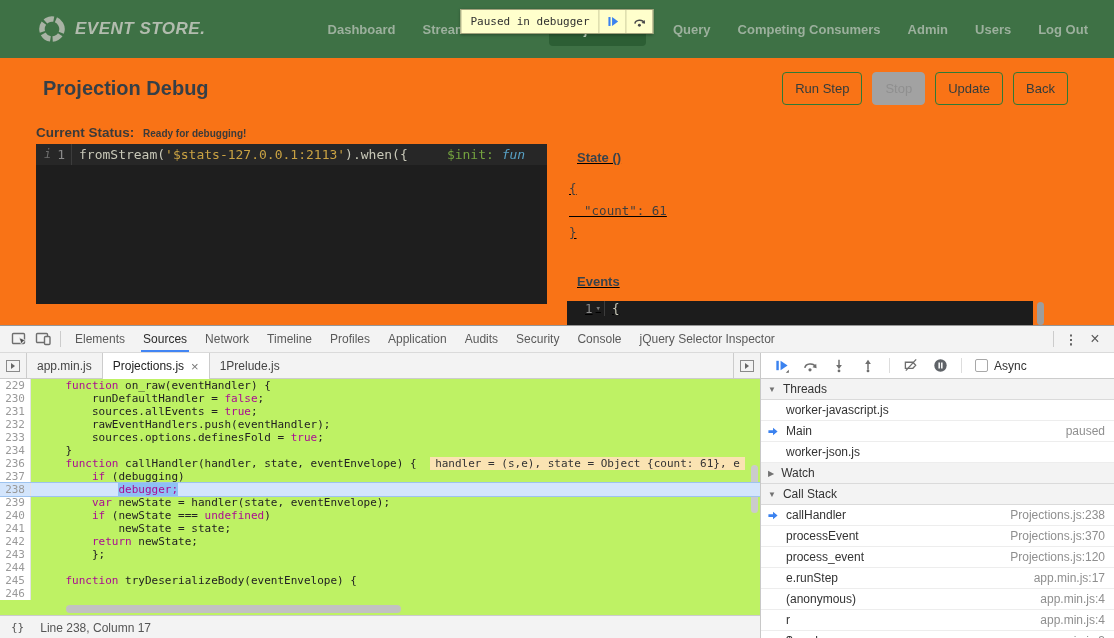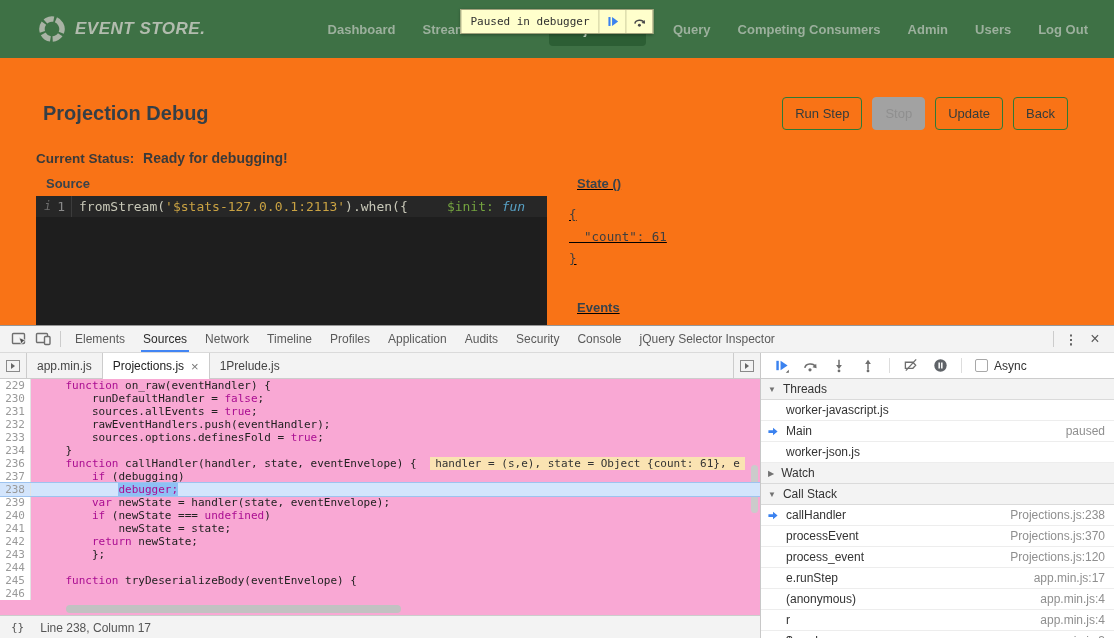--- a/index.html
+++ b/index.html
@@ -10,28 +10,28 @@
   .navbar{position:relative;height:58px;background:#3e7145;display:flex;align-items:center;padding:0 26px 0 38px;box-sizing:border-box;}
   .brand{display:flex;align-items:center;gap:9px;}
   .brand-text{font-size:17px;font-weight:bold;font-style:italic;color:#b2bcae;letter-spacing:.5px;}
   .nav-items{margin-left:auto;display:flex;align-items:center;gap:27px;}
   .nav-item{color:#9cb09d;font-weight:bold;font-size:13px;cursor:pointer;white-space:nowrap;}
   .nav-item.active{background:#2c5e34;color:#c0d4be;padding:9px 13px;border-radius:4px;}
   .paused-banner{position:absolute;left:50%;transform:translateX(-50%);top:9px;height:23px;background:#ffffcc;border:1px solid #a2a27c;display:flex;align-items:stretch;z-index:6;box-shadow:0 1px 3px rgba(0,0,0,.35);}
   .pb-text{font-family:"DejaVu Sans Mono",monospace;font-size:11px;color:#303030;padding:0 9px;display:flex;align-items:center;white-space:nowrap;}
   .pb-btn{width:26px;display:flex;align-items:center;justify-content:center;border-left:1px solid #cccc9f;cursor:pointer;}
 
-  .page-head{display:flex;align-items:center;padding:39px 46px 0 43px;}
+  .page-head{display:flex;align-items:center;padding:14px 46px 0 43px;}
   .page-title{font-size:20px;font-weight:bold;color:#353f47;margin:0;}
   .head-buttons{margin-left:auto;display:flex;gap:10px;}
   .hbtn{font-family:"Liberation Sans",sans-serif;font-size:13px;color:#343c3c;background:transparent;border:1px solid #2e7a36;border-radius:4px;padding:8px 12px;cursor:pointer;}
   .hbtn.disabled{background:#a2a2a2;border-color:#a2a2a2;color:#8f8f8f;cursor:default;}
 
   .status-line{padding:20px 0 0 36px;font-size:13.5px;font-weight:bold;color:#3a3a3a;}
-  .status-value{font-size:14px;margin-left:5px;}
+  .status-value{font-size:10px;margin-left:5px;}
   .cols{display:flex;padding:4px 0 0 36px;gap:20px;}
   .col-left{width:511px;}
   .col-right{width:466px;position:relative;text-decoration:underline;}
   .sec-label{font-size:13px;font-weight:bold;color:#39434b;padding:6px 0 5px 10px;}
 
   
   .source-editor{background:#1e1e1e;height:160px;font-family:"DejaVu Sans Mono",monospace;font-size:13px;overflow:hidden;}
   .se-row{display:flex;height:21px;line-height:21px;background:#272727;}
   .se-gutter{flex:none;width:36px;display:flex;align-items:center;justify-content:flex-end;gap:6px;padding-right:6px;color:#8a8a8a;border-right:1px solid #3c3c3c;box-sizing:border-box;}
   .se-info{font-style:italic;color:#6d6d6d;font-size:12px;}
@@ -58,21 +58,21 @@
   .dt-divider{width:1px;height:16px;background:#ccc;margin:0 5px;}
   .dt-tabs{display:flex;align-items:stretch;height:100%;}
   .dt-tab{font-size:12px;color:#5a5a5a;padding:0 9px;display:flex;align-items:center;position:relative;cursor:pointer;white-space:nowrap;}
   .dt-tab.active{color:#2b2b2b;}
   .dt-tab.active::after{content:'';position:absolute;bottom:0;left:7px;right:7px;height:2px;background:#4285f4;}
   .dt-spacer{flex:1;}
   .glyph-menu{font-size:13px;font-weight:bold;}
   .glyph-close{font-size:16px;}
 
   .dt-body{display:flex;height:286px;}
-  .dt-left{width:761px;flex:none;box-sizing:border-box;border-right:1px solid #c8c8c8;display:flex;flex-direction:column;background:#f9a8d4;}
+  .dt-left{width:761px;flex:none;box-sizing:border-box;border-right:1px solid #c8c8c8;display:flex;flex-direction:column;background:#bef264;}
   .file-tabbar{height:26px;flex:none;background:#f3f3f3;border-bottom:1px solid #ccc;display:flex;align-items:stretch;box-sizing:border-box;}
   .ft-nav{width:26px;flex:none;border-right:1px solid #ccc;display:flex;align-items:center;justify-content:center;cursor:pointer;}
   .ft-nav.right{margin-left:auto;border-right:none;border-left:1px solid #ccc;}
   .ft-tab{display:flex;align-items:center;padding:0 10px;font-size:12px;color:#454545;gap:7px;cursor:pointer;white-space:nowrap;}
   .ft-tab.active{background:#fff;border-left:1px solid #ccc;border-right:1px solid #ccc;color:#222;margin-bottom:-1px;}
   .ft-close{color:#777;font-size:13px;line-height:1;}
 
   .code-area{position:relative;height:236px;flex:none;overflow:hidden;font-family:"DejaVu Sans Mono",monospace;font-size:11px;line-height:13px;}
   .code-row{display:flex;height:13px;}
   .c-gutter{flex:none;width:31px;text-align:right;padding-right:5px;color:#9a9a9a;border-right:1px solid #e3e3e3;box-sizing:border-box;background:#fff;cursor:pointer;}
@@ -158,21 +158,20 @@
         </div>
     </div>
 
     <div class="status-line">
       <span>Current Status:</span>
       <span class="status-value">Ready for debugging!</span>
     </div>
 
     <div class="cols">
       <div class="col-left">
-        <div class="sec-label">Source</div>
         <div class="source-editor">
           <div class="se-row">
             <span class="se-gutter">
               <span class="se-info">i</span>
               <span>1</span>
             </span>
             <span class="se-code"><span class="tok-p">fromStream(</span><span class="tok-str">'$stats-127.0.0.1:2113'</span><span class="tok-p">).when({</span><span class="tok-p">     </span><span class="tok-green">$init:</span><span class="tok-blue"> fun</span></span>
           </div>
         </div>
       </div>

